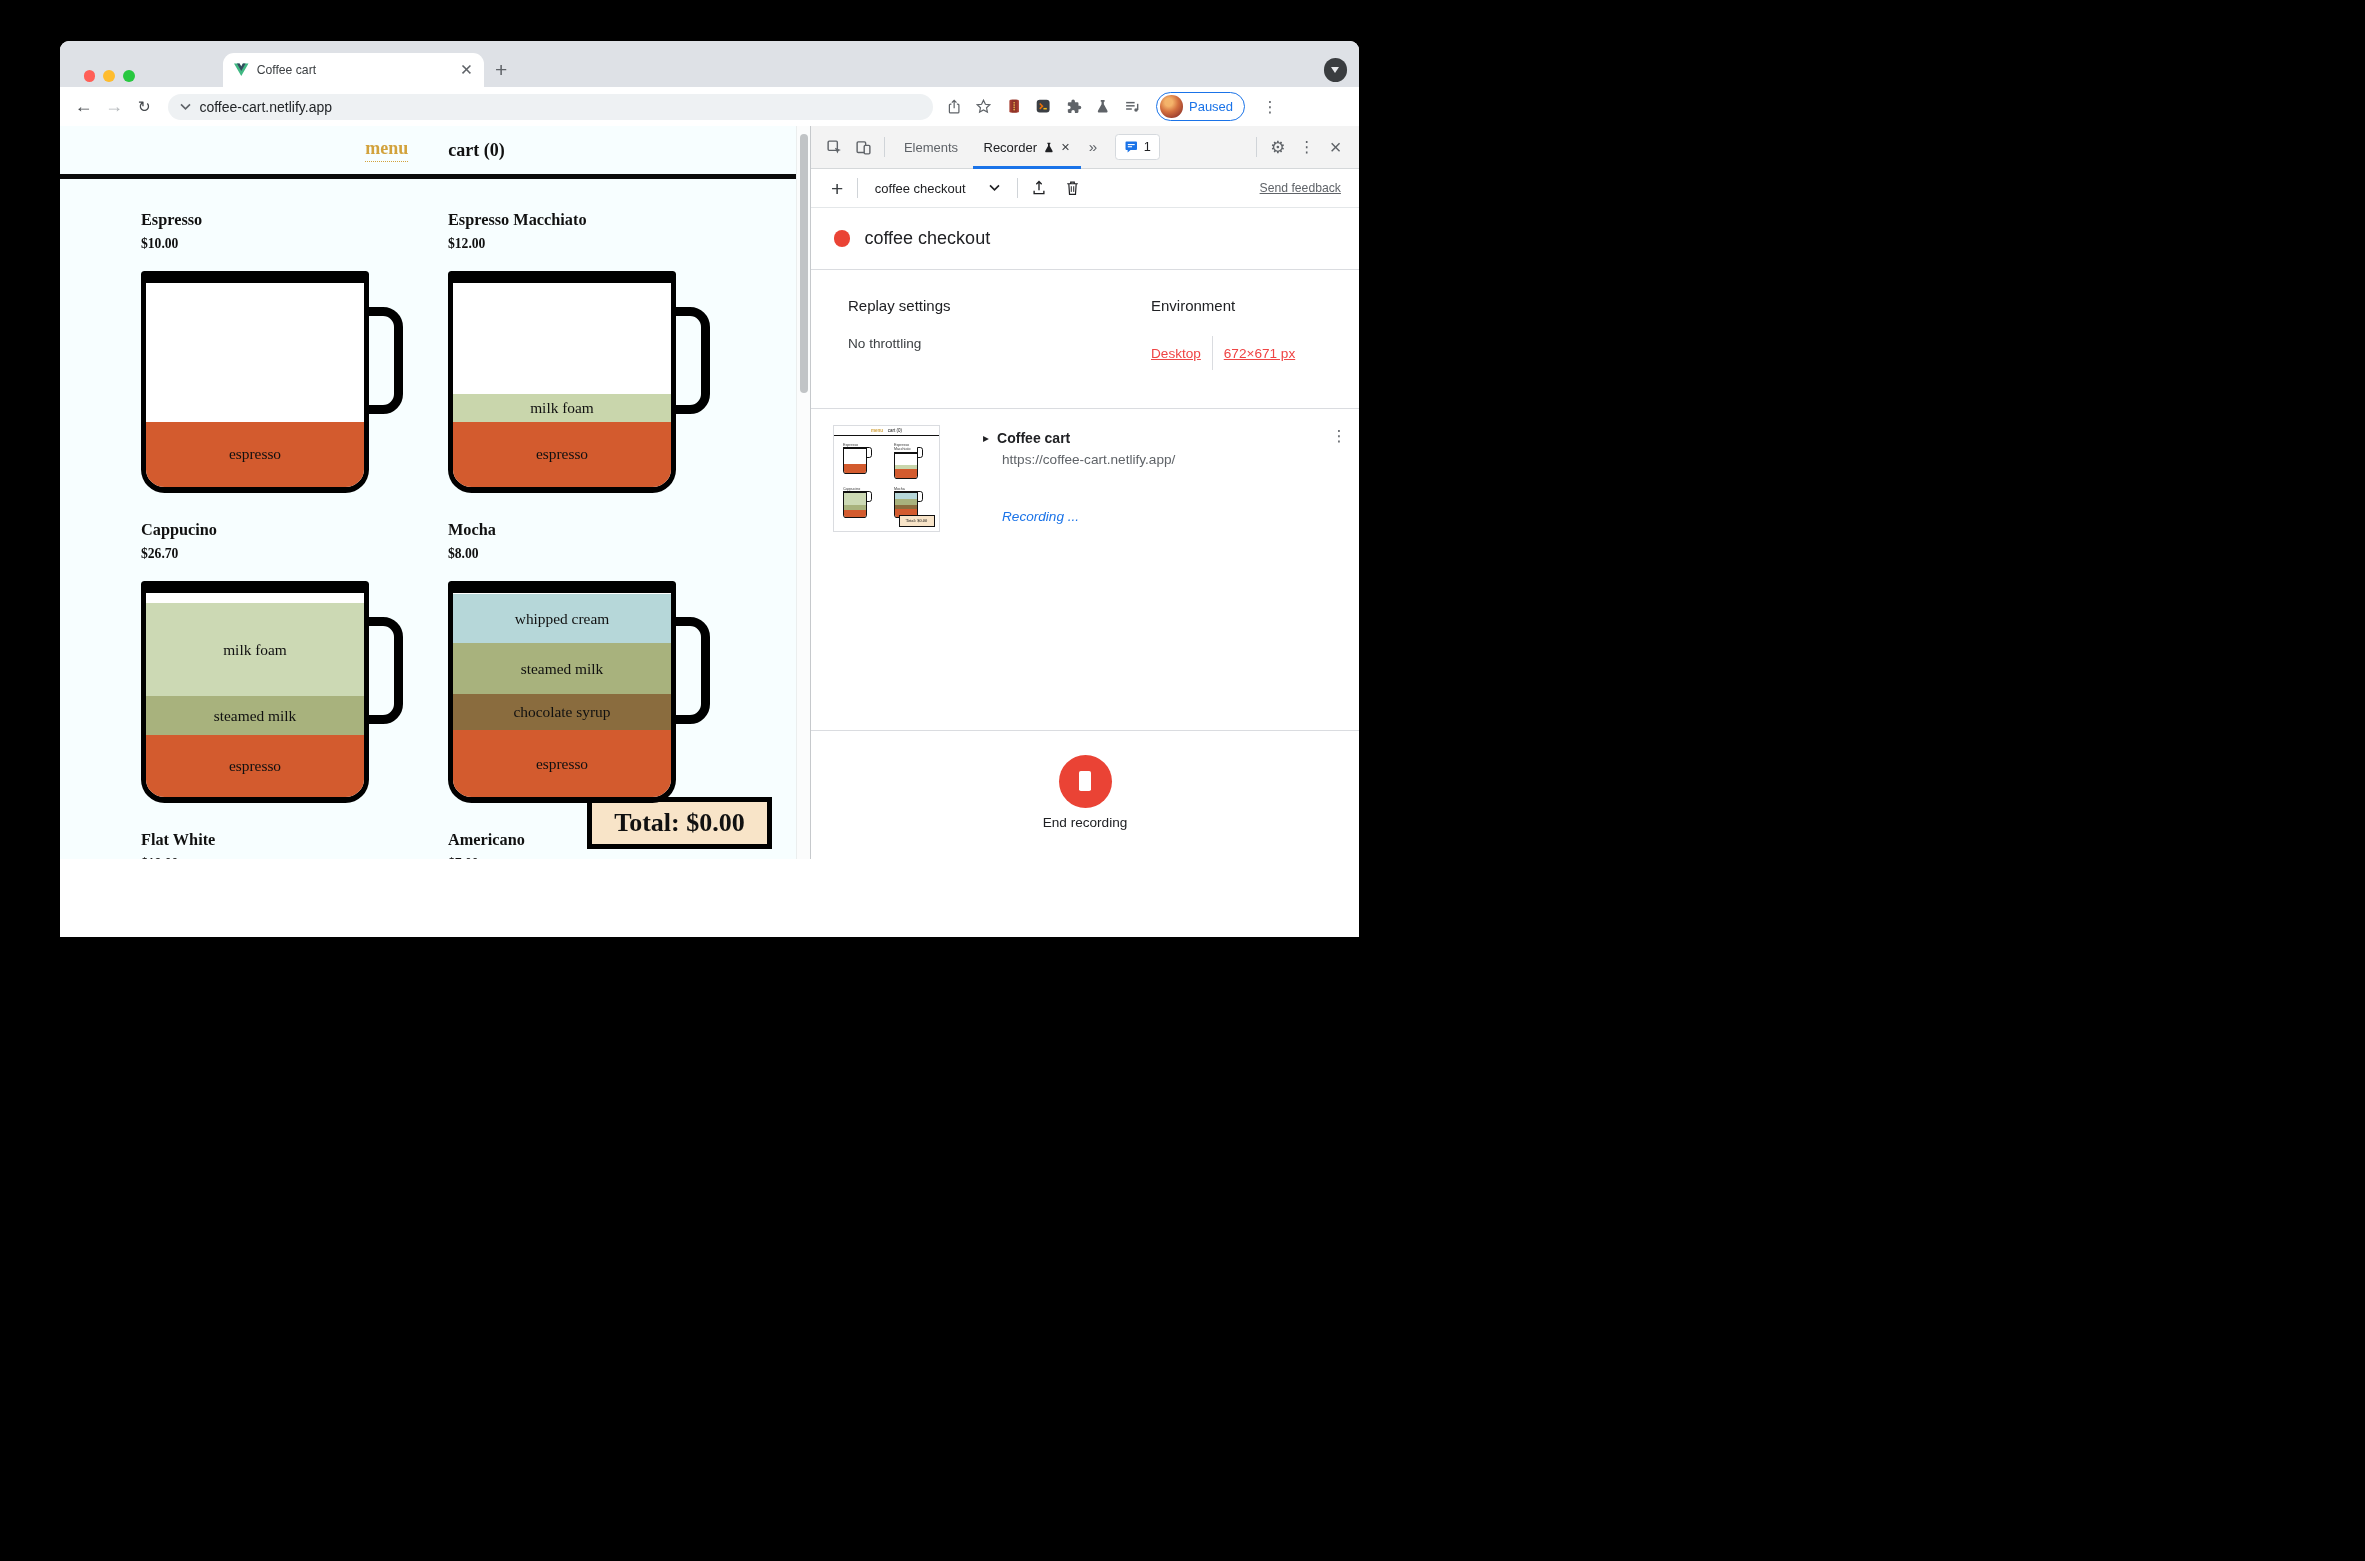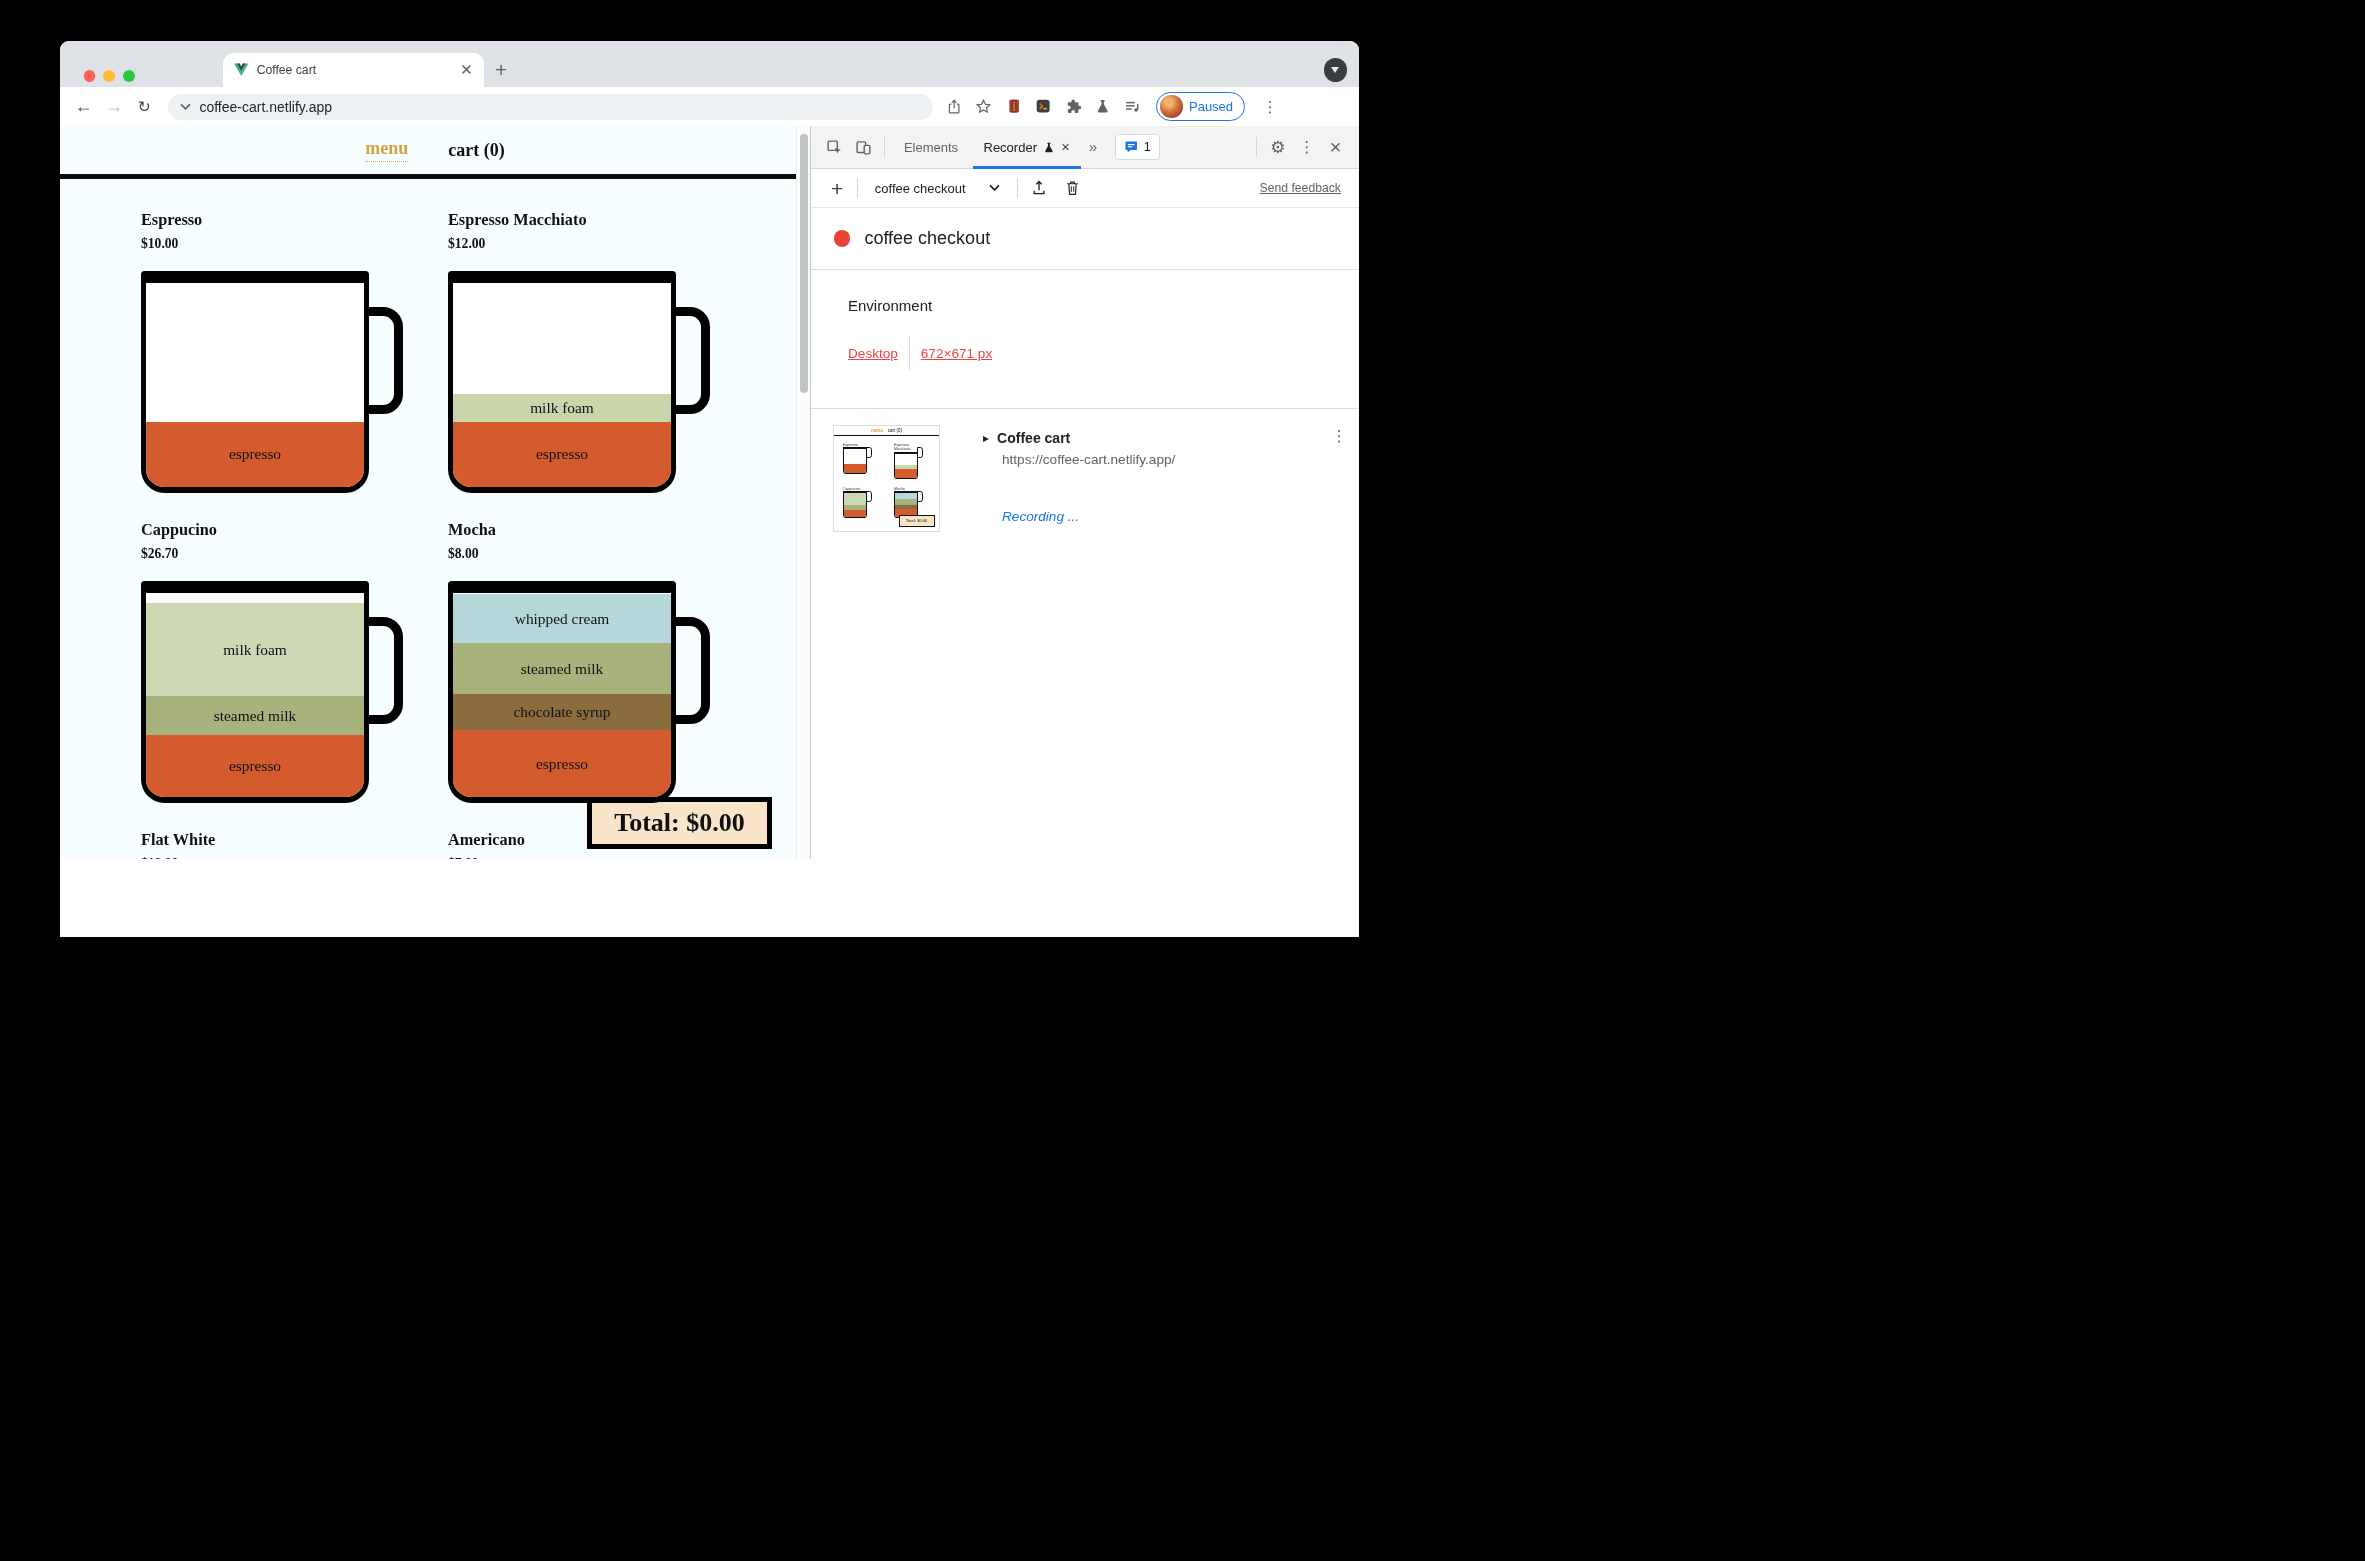--- a/index.html
+++ b/index.html
@@ -384,20 +384,24 @@
           <a class="sendfb">Send feedback</a>
         </div>
 
         <div class="rec-header">
           <span class="rec-dot" id="recdot" style="background: rgb(234, 67, 53);"></span>
           <span class="rec-title">coffee checkout</span>
         </div>
 
         <div class="settings">
           <div>
+            <div class="set-h">Replay settings</div>
+            <div class="set-v">No throttling</div>
+          </div>
+          <div>
             <div class="set-h">Environment</div>
             <div class="set-v">
               <span class="gray">Desktop</span>
               <span class="env-sep"></span>
               <span class="gray">672×671 px</span>
             </div>
           </div>
         </div>
 
         <div class="steps">
@@ -448,18 +452,24 @@
             <div class="step-head">
               <span class="disclosure">▸</span>
               <span class="step-title">Coffee cart</span>
             </div>
             <div class="step-url">https://coffee-cart.netlify.app/</div>
             <div class="step-status" id="recstatus" style="color: rgb(26, 115, 232);">Recording ...</div>
             <span class="step-dots">⋮</span>
           </div>
         </div>
 
+        <div class="dt-footer">
+          <div class="stopbtn" id="stopbtn" style="background: rgb(234, 67, 53);">
+              <i></i>
+            </div>
+          <div class="end-label">End recording</div>
+        </div>
 
       </div>
     </div>
   </div>
 </div>
 
 
 </body></html>

